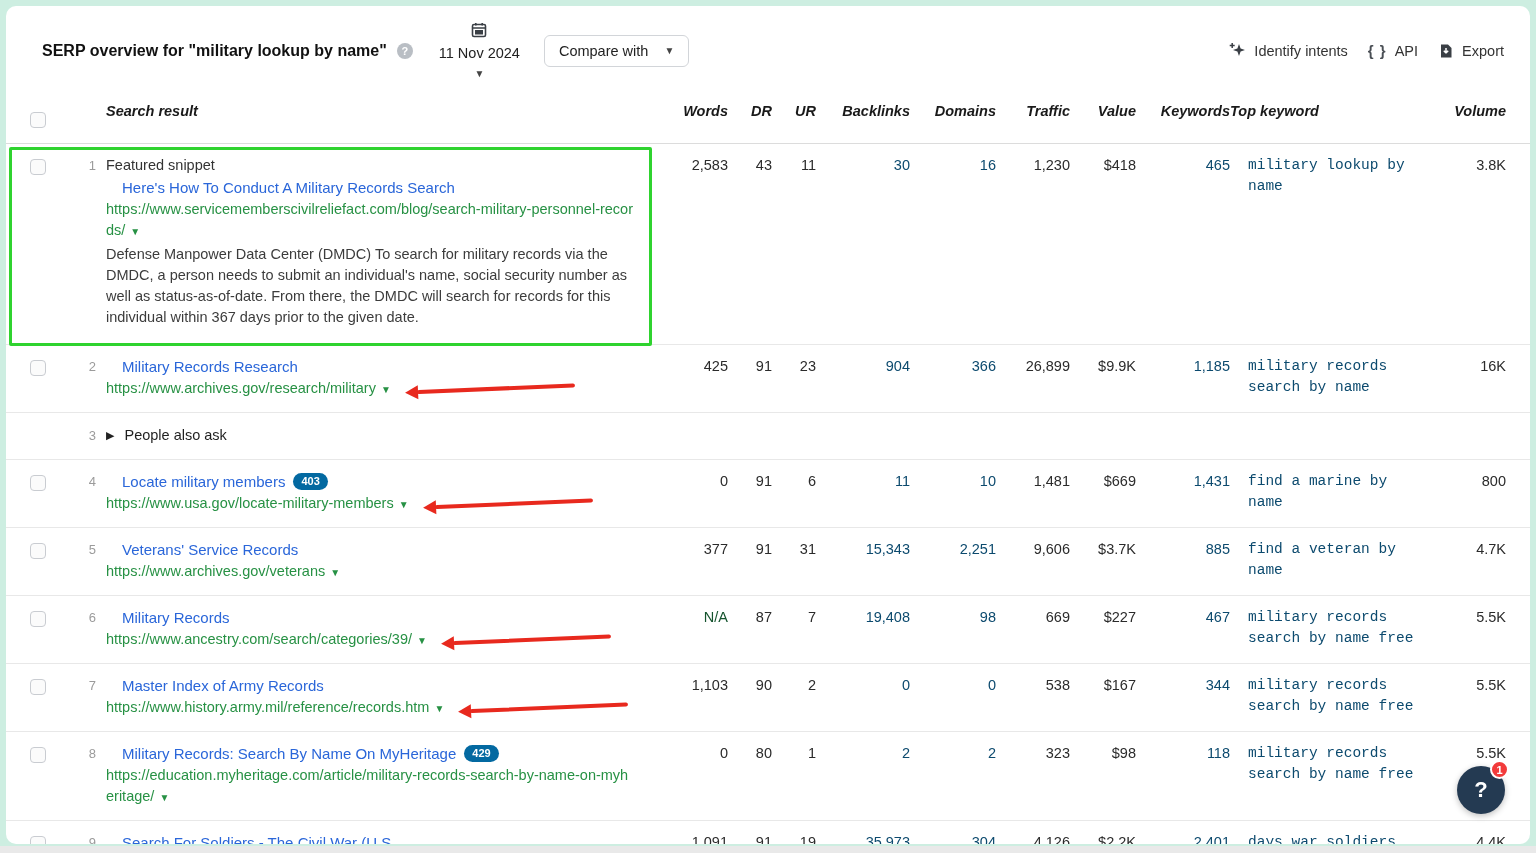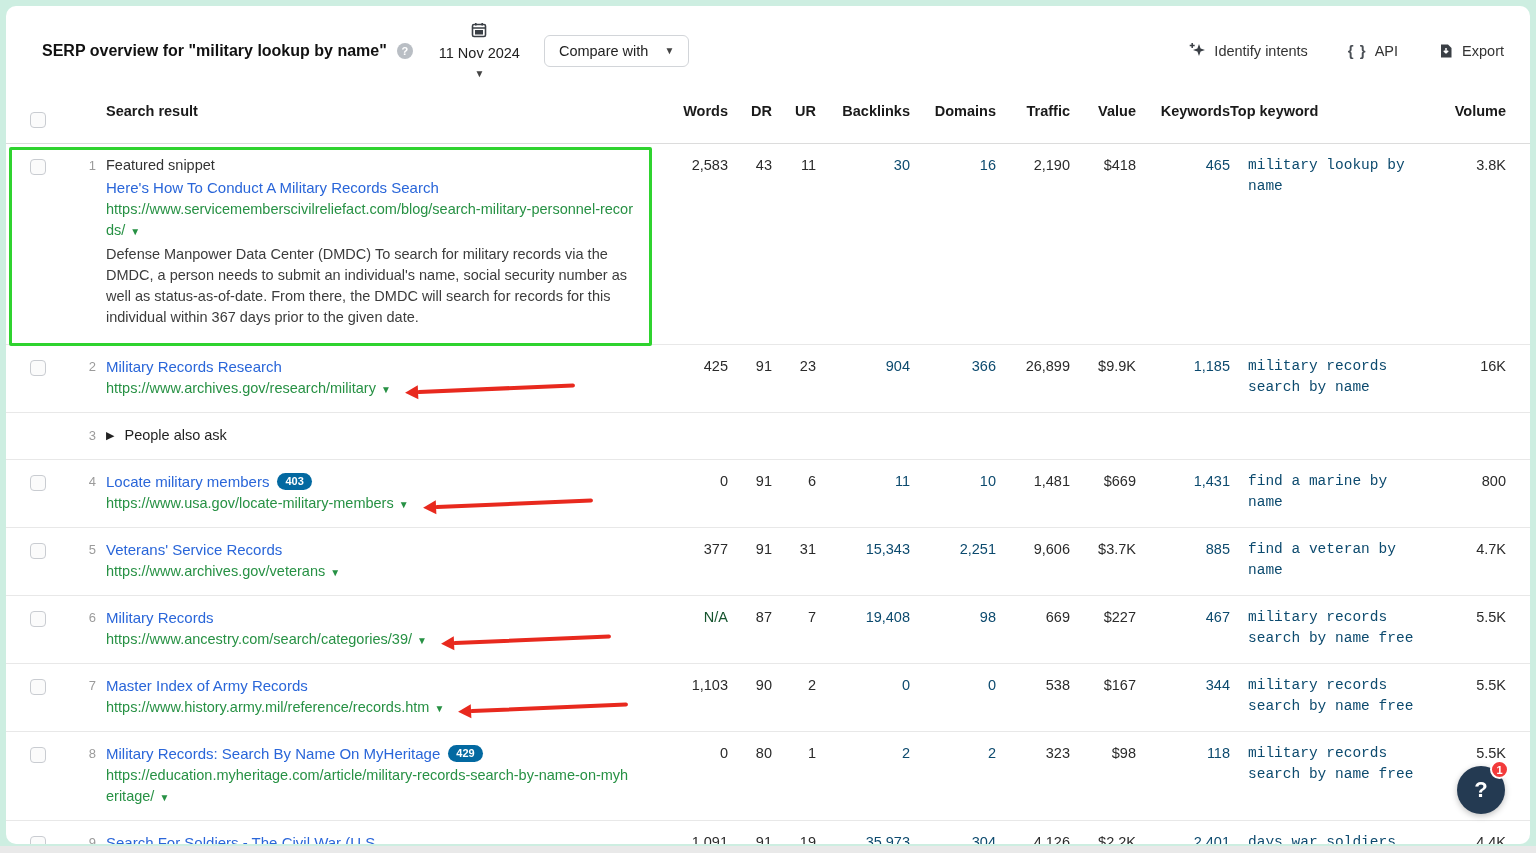--- a/index.html
+++ b/index.html
@@ -9,48 +9,48 @@
   .bottom-strip { position:absolute; left:0; right:0; bottom:0; height:7px; background:#e9e9e9; }
 
   
   .toolbar { display:flex; align-items:center; justify-content:space-between; padding:16px 26px 12px 36px; }
   .tb-left { display:flex; align-items:center; gap:14px; }
   .page-title { font-size:16px; font-weight:bold; color:#111; }
   .q-circle { display:inline-flex; align-items:center; justify-content:center; width:16px; height:16px; border-radius:50%; background:#b9bec4; color:#fff; font-size:11px; font-weight:bold; margin-left:-4px; }
   .date-picker { display:flex; align-items:center; gap:7px; margin-left:12px; font-size:14.5px; color:#222; cursor:pointer;flex-direction:column; }
   .caret { font-size:10px; color:#444; }
   .btn-compare { margin-left:10px; display:flex; align-items:center; gap:16px; border:1px solid #d2d5d9; border-radius:6px; background:#fff; padding:7px 14px; font-size:14.5px; color:#222; cursor:pointer; font-family:inherit; }
-  .tb-right { display:flex; align-items:center; gap:40px; }
+  .tb-right { display:flex; align-items:center; gap:20px; }
   .tb-action { display:flex; align-items:center; gap:8px; font-size:14.5px; color:#333; cursor:pointer; }
   .braces { font-size:15px; font-weight:bold; color:#4a4f55; letter-spacing:1px; }
 
   
   .grid-row { display:grid; grid-template-columns:34px 42px 1fr 64px 44px 44px 94px 86px 74px 66px 94px 198px 78px; padding:0 24px; align-items:start; }
   .thead { border-bottom:1px solid #dcdcdc; }
-  .thead .cell { font-weight:bold; font-size:14.5px; color:#1a1a1a; padding:10px 0 9px; }
+  .thead .cell { font-weight:bold; font-size:14.5px; color:#1a1a1a; padding:10px 0 9px;font-style:italic; }
   .cell { font-size:14.5px; line-height:21px; }
   .num-h,.metric { text-align:right; }
   .col-topkw { padding-left:18px; text-align:left; }
   .checkbox { display:inline-block; width:16px; height:16px; border:1px solid #c9ccd1; border-radius:4px; background:#fbfbfb; cursor:pointer; margin-top:2px; }
   .thead .checkbox { margin-top:11px; }
 
   .row { border-bottom:1px solid #e8e8e8; position:relative; }
   .row .cell { padding-top:11px; padding-bottom:12px; }
   .row .cell.cb { padding-top:13px; }
   .cell.num { text-align:right; padding-right:10px; color:#9b9b9b; font-size:13px; }
   .cell.result { padding-right:28px; }
   .metric { color:#2b2b2b; }
   .metric.blue, a.kw-link { color:#0c4a6e; text-decoration:none; cursor:pointer; }
   .metric.na { color:#14532d; }
   .cell.topkw { padding-left:18px;font-family:Liberation Mono, monospace; }
   .cell.volume { text-align:right; }
 
   .result .label { color:#333; margin-bottom:1px; }
   .title-line { display:flex; align-items:center; gap:8px; }
-  a.title { color:#2a66d9; text-decoration:none; font-size:15px; cursor:pointer; }
+  a.title { color:#2a66d9; text-decoration:none; font-size:15px; cursor:pointer;margin-left:16px; }
   .badge { background:#0369a1; color:#fff; font-size:11px; font-weight:bold; border-radius:9px; padding:2px 8px; line-height:13px; }
   .url-line { margin-top:1px; }
   .url { color:#279144; word-break:break-all; }
   .url-caret { color:#279144; font-size:10px; margin-left:5px; cursor:pointer; }
   .desc { color:#3c3c3c; margin-top:2px; max-width:552px; }
 
   
   .row.featured::before { content:""; position:absolute; left:3px; top:3px; width:637px; height:calc(100% - 7px); border:3px solid #2fd32f; border-radius:2px; pointer-events:none; z-index:2; }
   .row.featured .cell { padding-bottom:16px; }
 
@@ -149,21 +149,21 @@
       <div class="url-line">
         <span class="url">https://www.servicememberscivilreliefact.com/blog/search-military-personnel-records/</span><span class="url-caret">▼</span>
       </div>
       <div class="desc">Defense Manpower Data Center (DMDC) To search for military records via the DMDC, a person needs to submit an individual's name, social security number as well as status-as-of-date. From there, the DMDC will search for records for this individual within 367 days prior to the given date.</div>
     </div>
     <div class="cell metric words">2,583</div>
     <div class="cell metric">43</div>
     <div class="cell metric">11</div>
     <div class="cell metric blue">30</div>
     <div class="cell metric blue">16</div>
-    <div class="cell metric">2,190</div>
+    <div class="cell metric">1,230</div>
     <div class="cell metric">$418</div>
     <div class="cell metric blue">465</div>
     <div class="cell topkw"><a class="kw-link">military lookup by name</a></div>
     <div class="cell metric volume">3.8K</div>
   </div>
       <div class="grid-row row has-arrow r2">
     <div class="cell cb"><span class="checkbox"></span></div>
     <div class="cell num">2</div>
     <div class="cell result">
 

